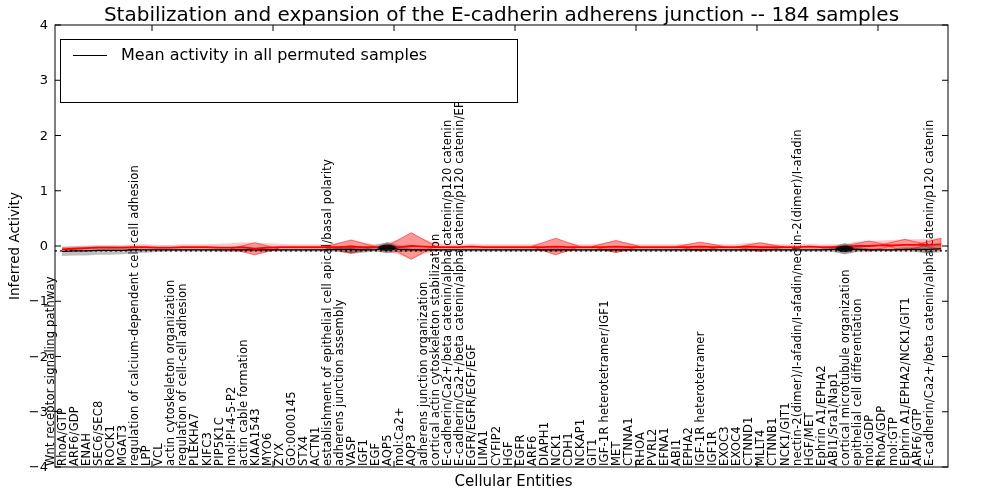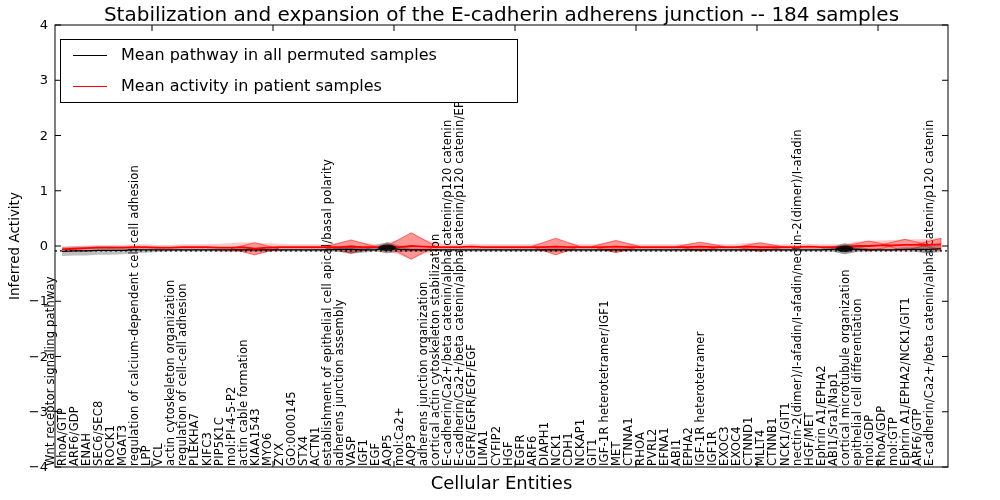--- a/index.html
+++ b/index.html
@@ -2,21 +2,21 @@
 <html><head>
 <meta charset="utf-8">
 <style>
   html,body{margin:0;padding:0;background:#ffffff;}
   #figure{position:relative;width:1000px;height:500px;background:#ffffff;overflow:hidden;
           font-family:"DejaVu Sans","Liberation Sans",sans-serif;color:#000;}
   #title{position:absolute;left:55px;top:2px;width:893px;text-align:center;
          font-size:20px;white-space:nowrap;}
   #ylabel{position:absolute;left:14px;top:246px;transform:translate(-50%,-50%) rotate(-90deg);
           font-size:13.5px;white-space:nowrap;}
-  #xlabel{position:absolute;left:55px;top:472px;width:893px;text-align:center;font-size:18px;}
+  #xlabel{position:absolute;left:67px;top:472px;width:893px;text-align:center;font-size:15px;}
   #yticklabels span{position:absolute;right:0;font-size:13px;line-height:14px;}
   #yticklabels{position:absolute;left:0;top:0;width:48px;height:500px;}
   #entity-labels{position:absolute;left:0;top:0;width:1000px;height:500px;z-index:2;}
   #entity-labels span{position:absolute;bottom:34px;font-size:11.5px;line-height:11px;
       letter-spacing:0.2px;white-space:nowrap;transform:rotate(-90deg);transform-origin:0 100%;}
   #plot-svg{position:absolute;left:0;top:0;z-index:3;}
   #legend{position:absolute;left:60px;top:39px;width:456px;height:62px;background:#ffffff;
           border:1px solid #000;z-index:4;}
   .legend-row{position:relative;height:31px;}
   .legend-sample{position:absolute;left:12px;top:15px;width:34px;border-top:1.8px solid #000;}
@@ -173,20 +173,16 @@
       <span style="top: 239px;">0</span>
       <span style="top: 294.25px;">−1</span>
       <span style="top: 349.5px;">−2</span>
       <span style="top: 404.75px;">−3</span>
       <span style="top: 460px;">−4</span>
     </div>
 
   <div id="legend">
     <div class="legend-row">
       <div class="legend-sample" style="border-top-color: rgb(0, 0, 0);"></div>
-      <div class="legend-label">Mean pathway in all permuted samples</div>
-    </div>
-    <div class="legend-row">
-      <div class="legend-sample" style="border-top-color: rgb(255, 0, 0);"></div>
-      <div class="legend-label">Mean activity in patient samples</div>
+      <div class="legend-label">Mean activity in all permuted samples</div>
     </div>
   </div>
 </div>
 
 </body></html>

